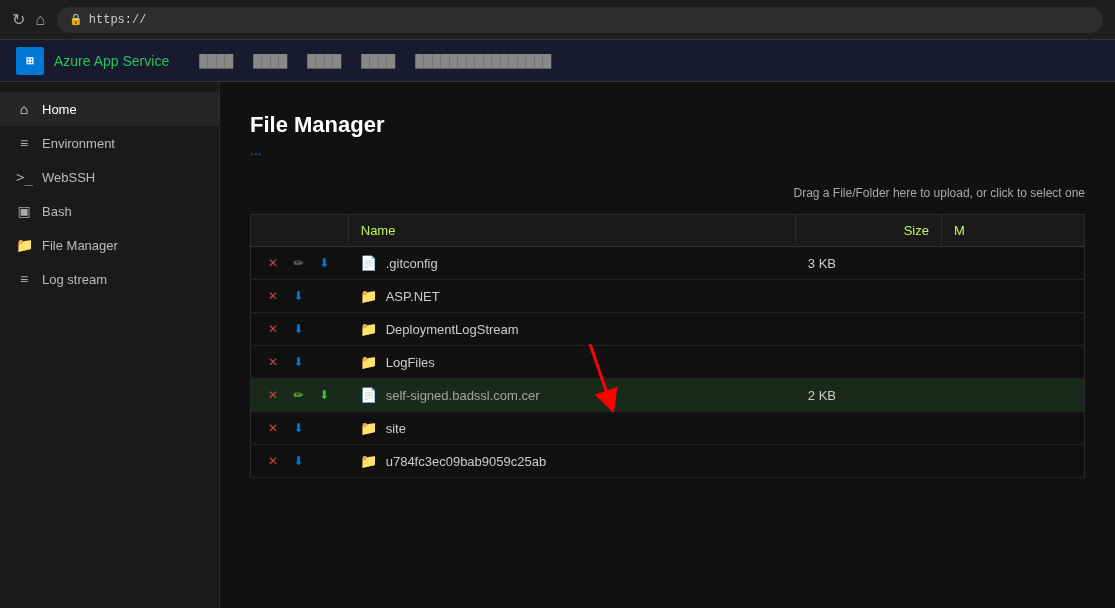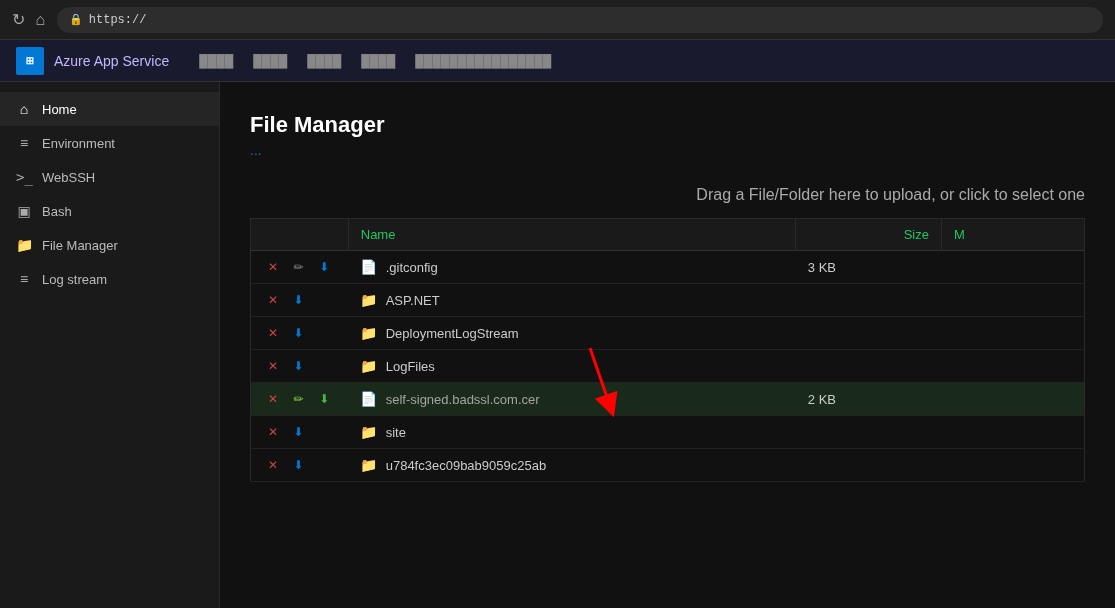--- a/index.html
+++ b/index.html
@@ -49,21 +49,21 @@
       background: #0078d4;
       display: flex;
       align-items: center;
       justify-content: center;
       border-radius: 2px;
       font-size: 10px;
       color: white;
       font-weight: bold;
     }
     .app-title {
-      color: #c4b5fd;
+      color: #22c55e;
       font-size: 14px;
       font-weight: 500;
     }
     .header-nav { display: flex; gap: 20px; margin-left: 20px; }
     .header-nav-item { color: #888; font-size: 12px; cursor: pointer; }
 
     
     .main-layout {
       display: flex;
       height: calc(608px - 82px);
@@ -108,37 +108,37 @@
       font-size: 14px;
       margin-bottom: 20px;
       cursor: pointer;
     }
 
     
     .upload-area {
       text-align: right;
       padding: 8px 0 14px;
       color: #aaa;
-      font-size: 16px;
+      font-size: 12px;
     }
 
     
     .file-table {
       width: 100%;
       border-collapse: collapse;
       border: 1px solid #2a2a2a;
     }
     .file-table thead tr {
       background: #1a1a1a;
       border-bottom: 1px solid #333;
     }
     .file-table th {
       padding: 8px 12px;
       text-align: left;
-      color: #22c55e;
+      color: #bef264;
       font-weight: 500;
       font-size: 13px;
       border-right: 1px solid #2a2a2a;
     }
     .file-table th.name-col { width: 60%; }
     .file-table th.size-col { width: 20%; text-align: right; }
     .file-table th.mod-col { width: 20%; }
 
     .file-table tbody tr {
       border-bottom: 1px solid #222;

